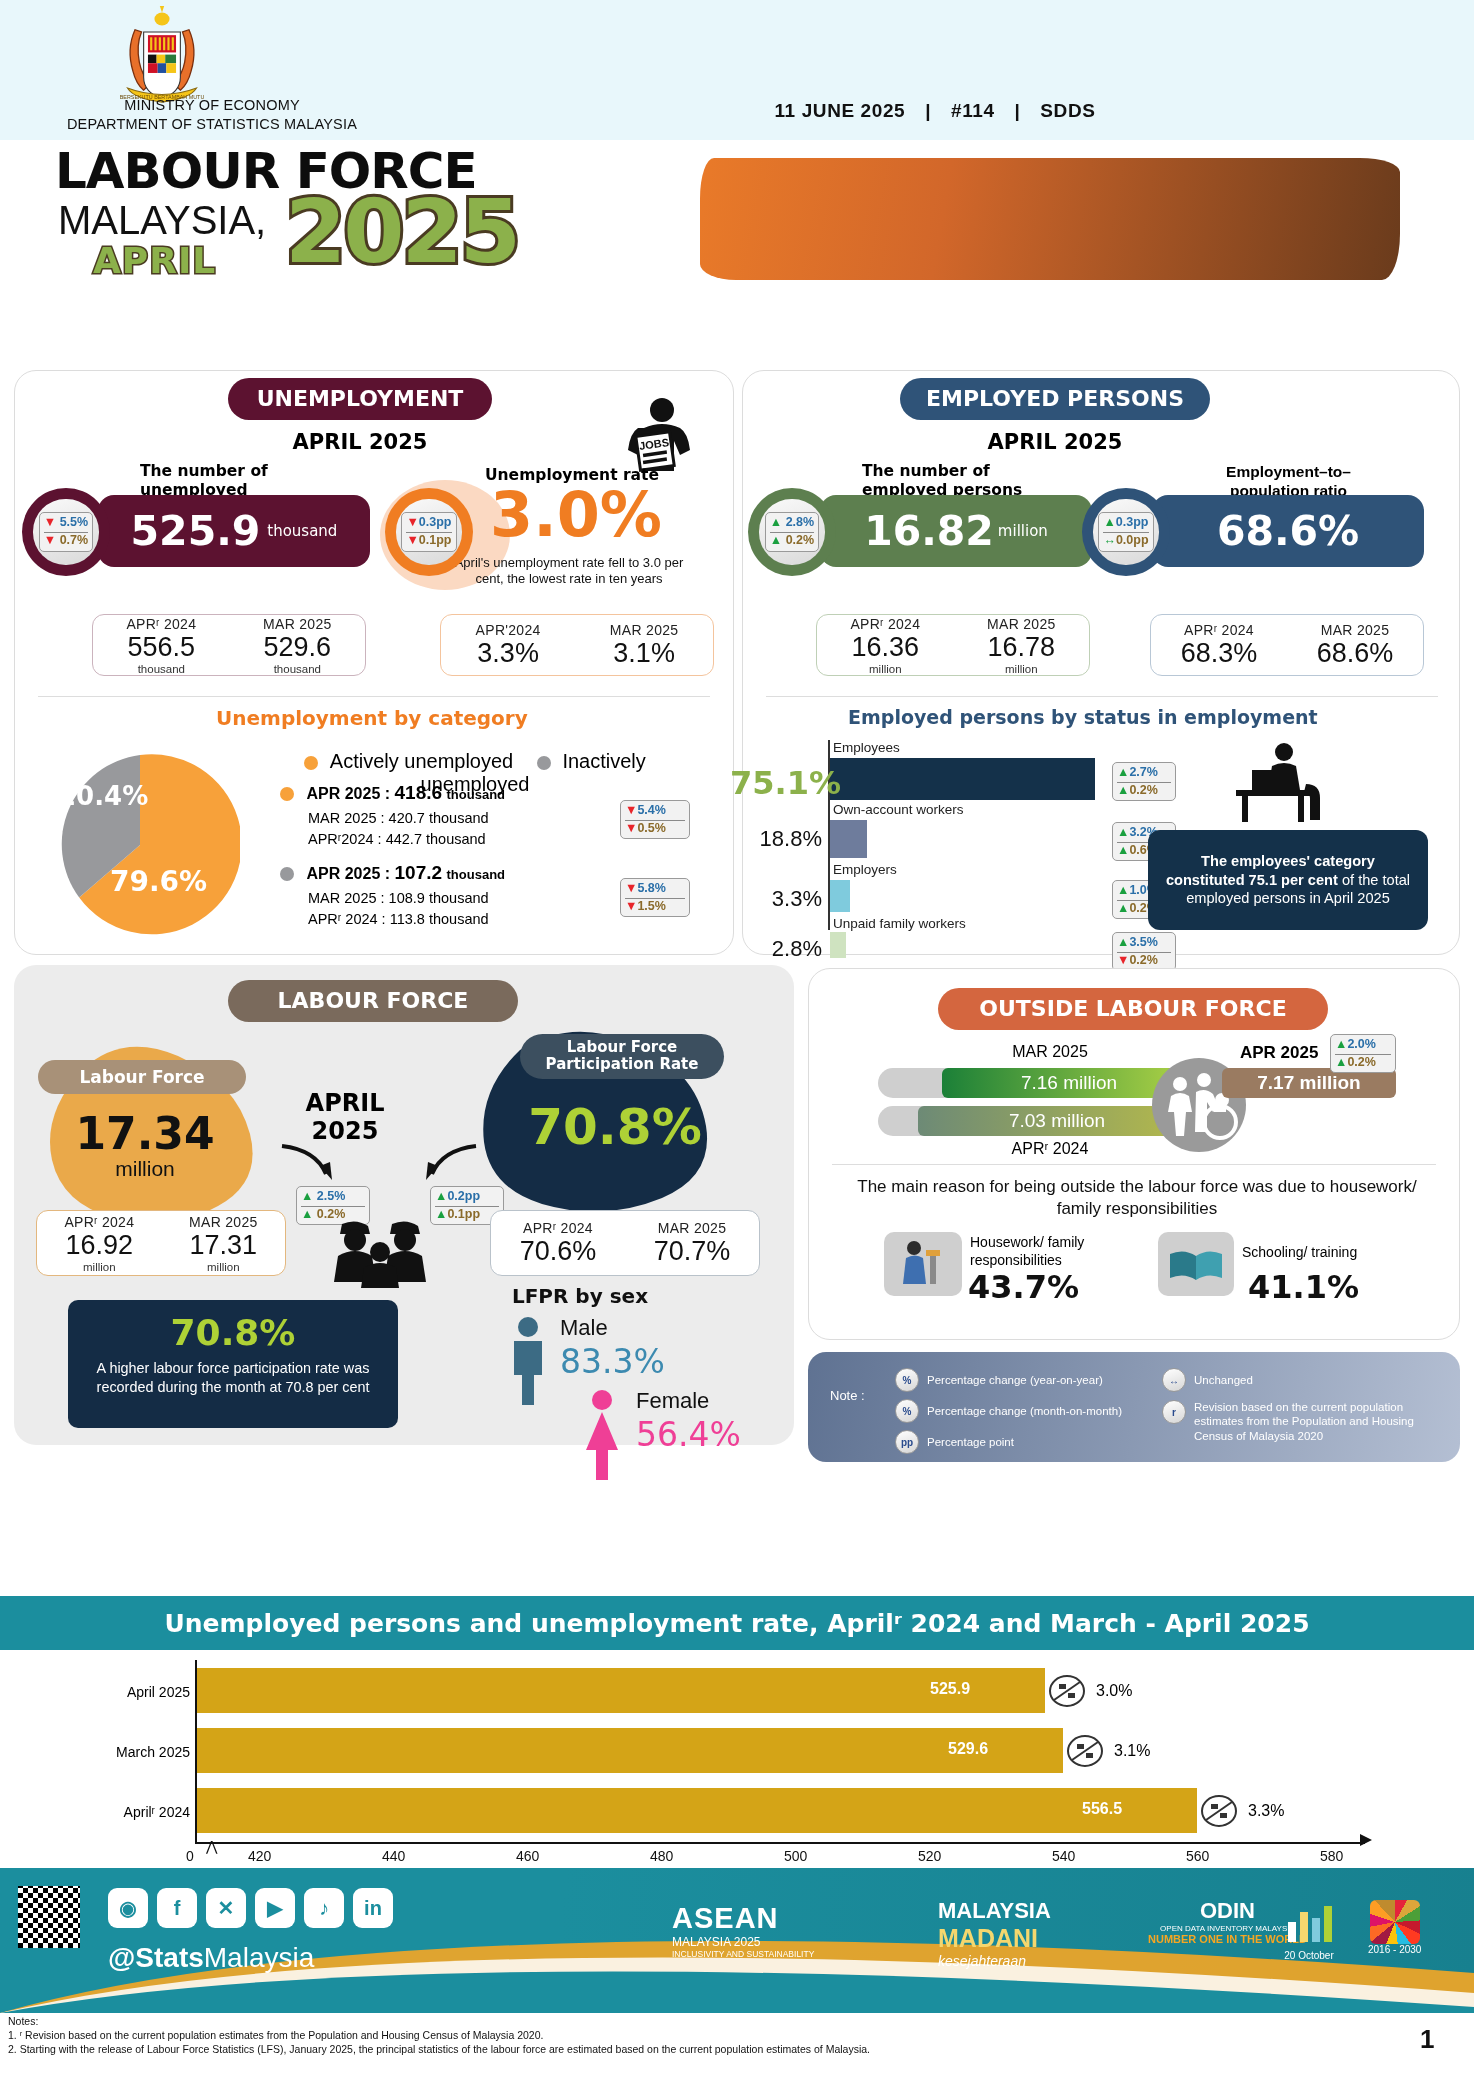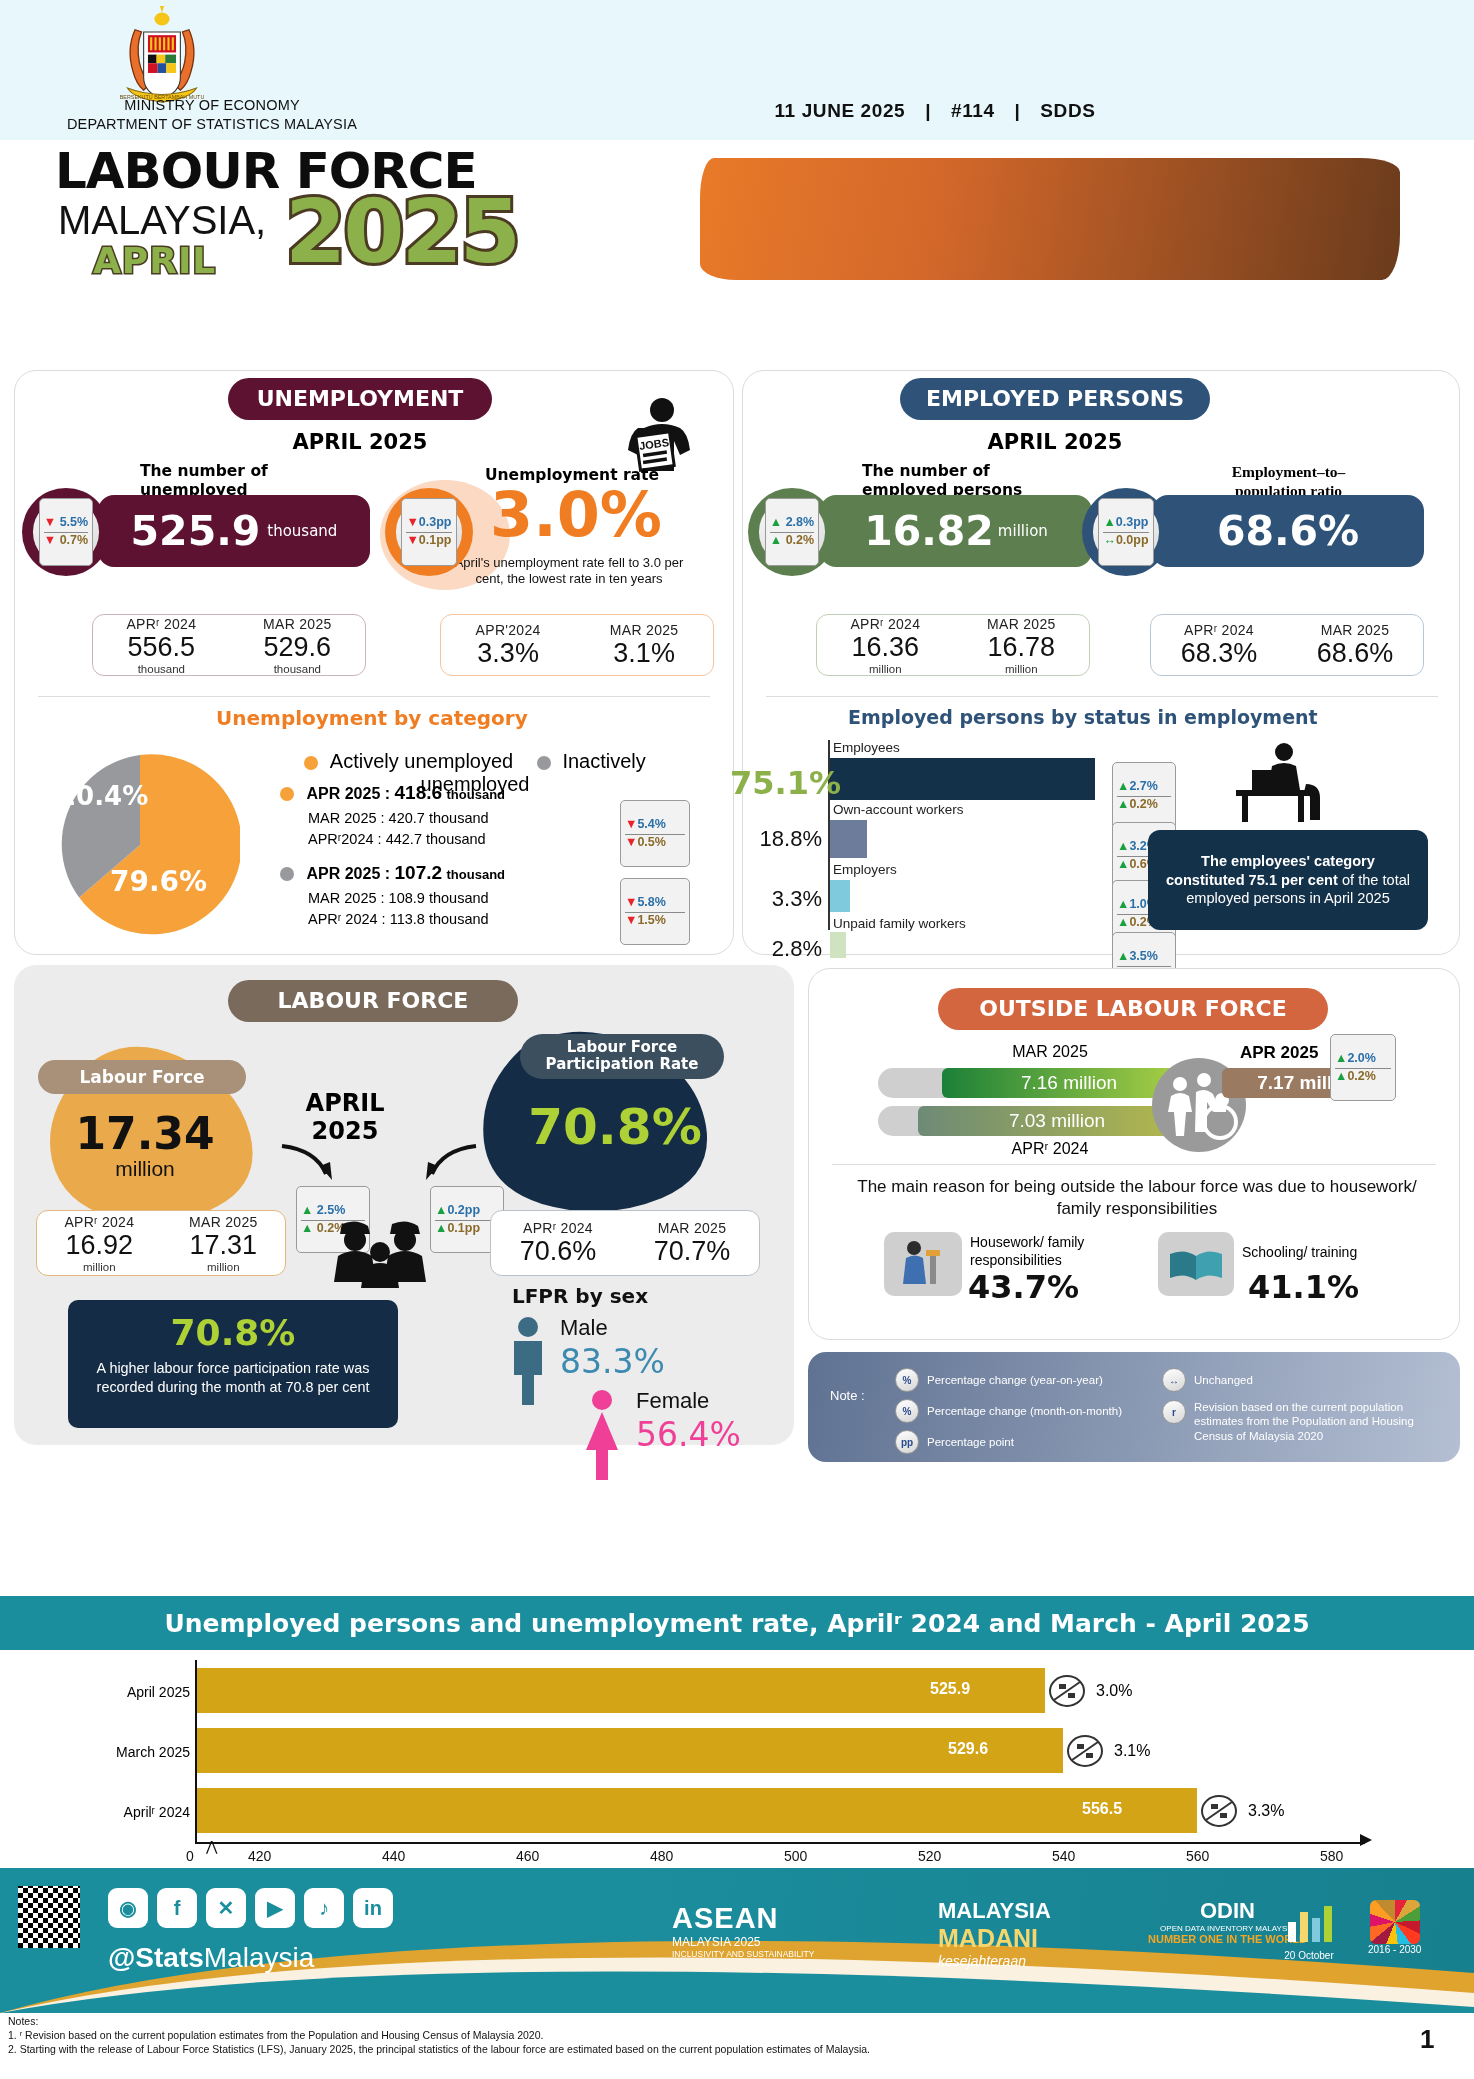--- a/index.html
+++ b/index.html
@@ -48,21 +48,21 @@
           text-align:center; font-family:"DejaVu Sans", sans-serif; }
 
   .bigstat { border-radius:16px; color:#fff; display:flex; align-items:center;
              justify-content:center; font-family:"DejaVu Sans", sans-serif; }
 
   .chipwrap { position:absolute; border-radius:50%; display:flex; align-items:center;
               justify-content:center; }
   .chipinner { background:linear-gradient(160deg,#fafafa,#d9d9d9); border-radius:50%;
                width:74%; height:74%; display:flex; align-items:center; justify-content:center; }
   .chipbox { background:#f2f2f2; border:1px solid #9a9a9a; border-radius:5px;
-             padding:16px 4px; font-size:12.5px; font-weight:bold; line-height:1.25; }
+             padding:2px 4px; font-size:12.5px; font-weight:bold; line-height:1.25; }
   .chipbox div { white-space:nowrap; }
   .chipbox .r1 { border-bottom:1px solid #8a8a8a; padding-bottom:1px; }
   .up { color:#1aa040; }
   .dn { color:#e8242a; }
   .v-blue { color:#2a6fa8; }
   .v-brown { color:#8a6a2a; }
 
   .cmpbox { position:absolute; border:1.3px solid #ccc; border-radius:12px;
             display:flex; align-items:center; justify-content:space-around; }
   .cmpcell { text-align:center; }
@@ -291,21 +291,21 @@
       <div class="val">16.36</div>
       <div class="unit">million</div>
     </div>
   <div class="cmpcell">
       <div class="lbl">MAR 2025</div>
       <div class="val">16.78</div>
       <div class="unit">million</div>
     </div>
 </div>
 
-<div style="position:absolute; left:1196px; top:462px; width:185px; font-weight:bold; font-size:15.5px; line-height:1.24; text-align:center; font-family:Liberation Serif, serif;">Employment–to–population ratio</div>
+<div style="position:absolute; left:1196px; top:462px; width:185px; font-weight:bold; font-size:15.5px; line-height:1.24; text-align:center; font-family:Liberation Sans, sans-serif;">Employment–to–population ratio</div>
 <div class="bigstat" style="position:absolute; left:1152px; top:495px; width:272px; height:72px; background:#2f5378;">
   <span style="font-size:41px; font-weight:bold;">68.6%</span>
 </div>
 <div class="chipwrap" style="left:1082px; top:488px; width:88px; height:88px; background:#2f5378;">
   <div class="chipinner">
     <div class="chipbox">
       <div class="r1"><span class="up">▲</span><span class="v-blue">0.3pp</span></div>
       <div><span class="up">↔</span><span class="v-brown">0.0pp</span></div>
     </div>
   </div>

